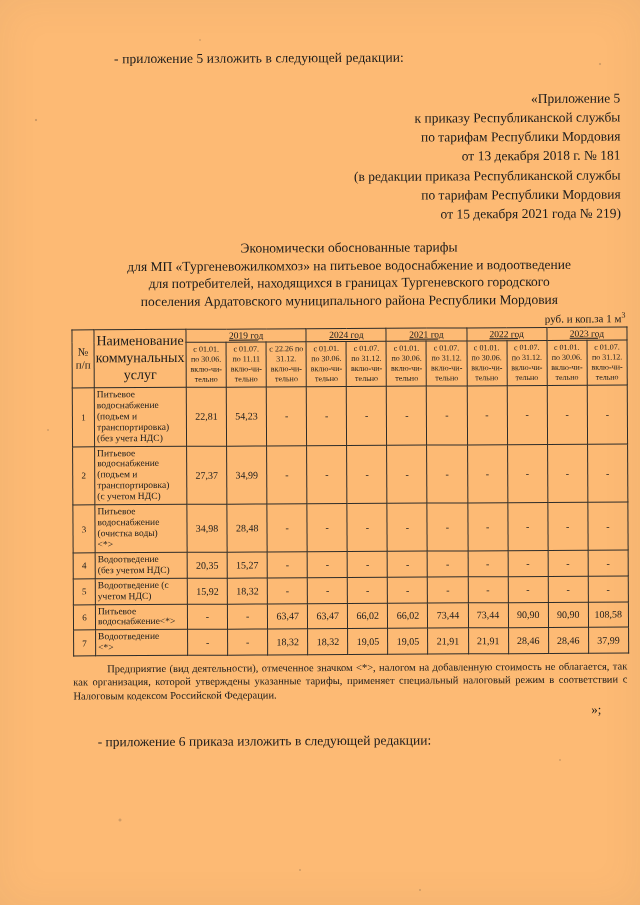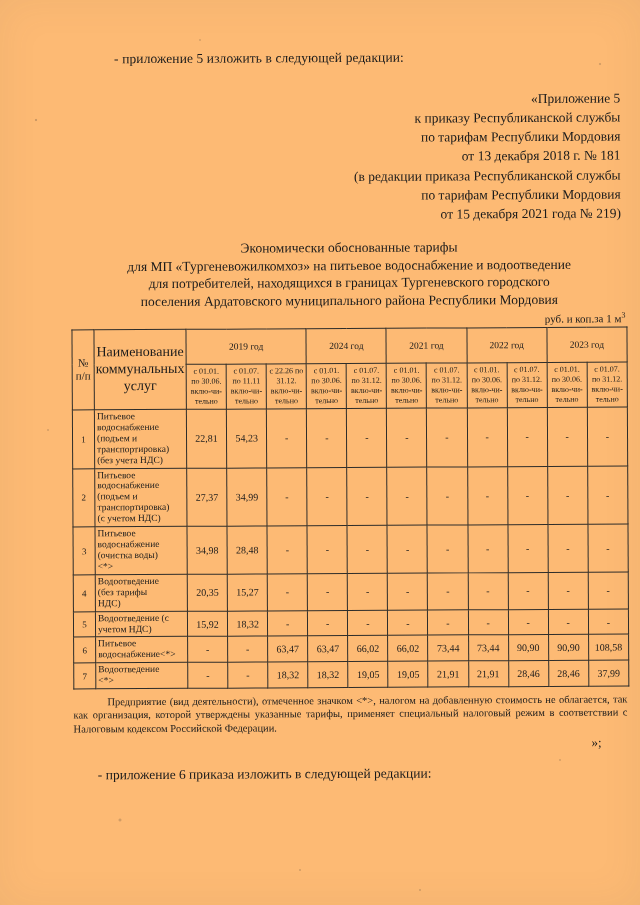--- a/index.html
+++ b/index.html
@@ -36,21 +36,21 @@
   .intro { font-size:13.5px; padding-left:44px; letter-spacing:.1px; }
   .annex { margin-top:24px; text-align:right; font-size:13.5px; line-height:1.42; padding-right:6px; }
   .title-block { margin-top:15px; text-align:center; font-size:13.5px; line-height:1.3; }
   .units { text-align:right; font-size:11px; margin-top:3px; padding-right:2px; }
   .units sup { font-size:8px; }
 
   table { width:100%; border-collapse:collapse; table-layout:fixed; margin-top:2px; }
   th,td { border:1px solid #2e2d2a; font-weight:normal; }
   .numhead-th { font-size:11px; text-align:center; vertical-align:middle; line-height:1.2; padding:1px; }
   .namehead-th { font-size:14px; text-align:center; vertical-align:middle; padding:0; line-height:1.2; }
-  .year-th { font-size:9.5px; text-align:center; padding:12px; }
+  .year-th { font-size:9.5px; text-align:center; padding:1px;text-decoration:underline; }
   .period-th { font-size:8px; text-align:center; vertical-align:middle; padding:2px 2px; line-height:1.25; }
   .num-td { font-size:9px; text-align:center; vertical-align:middle; }
   .name-td { font-size:9.5px; text-align:left; vertical-align:top; padding:1px 16px 2px 2px; line-height:1.15; }
   .val-td { font-size:10px; text-align:center; vertical-align:middle; padding:1px; }
 
   .footnote { margin-top:6px; font-size:10.5px; line-height:1.26; text-align:justify; text-indent:34px; padding-right:2px; }
   .closing { text-align:right; font-size:13px; margin-top:2px; padding-right:28px; }
   .outro { margin-top:14px; font-size:13.5px; padding-left:24px; }
 </style>
 </head>
@@ -151,21 +151,21 @@
             <td class="val-td">-</td>
             <td class="val-td">-</td>
             <td class="val-td">-</td>
             <td class="val-td">-</td>
             <td class="val-td">-</td>
             <td class="val-td">-</td>
             <td class="val-td">-</td>
           </tr>
           <tr>
             <td class="num-td">4</td>
-            <td class="name-td">Водоотведение (без тарифы НДС)</td>
+            <td class="name-td">Водоотведение (без учетом НДС)</td>
             <td class="val-td">20,35</td>
             <td class="val-td">15,27</td>
             <td class="val-td">-</td>
             <td class="val-td">-</td>
             <td class="val-td">-</td>
             <td class="val-td">-</td>
             <td class="val-td">-</td>
             <td class="val-td">-</td>
             <td class="val-td">-</td>
             <td class="val-td">-</td>

